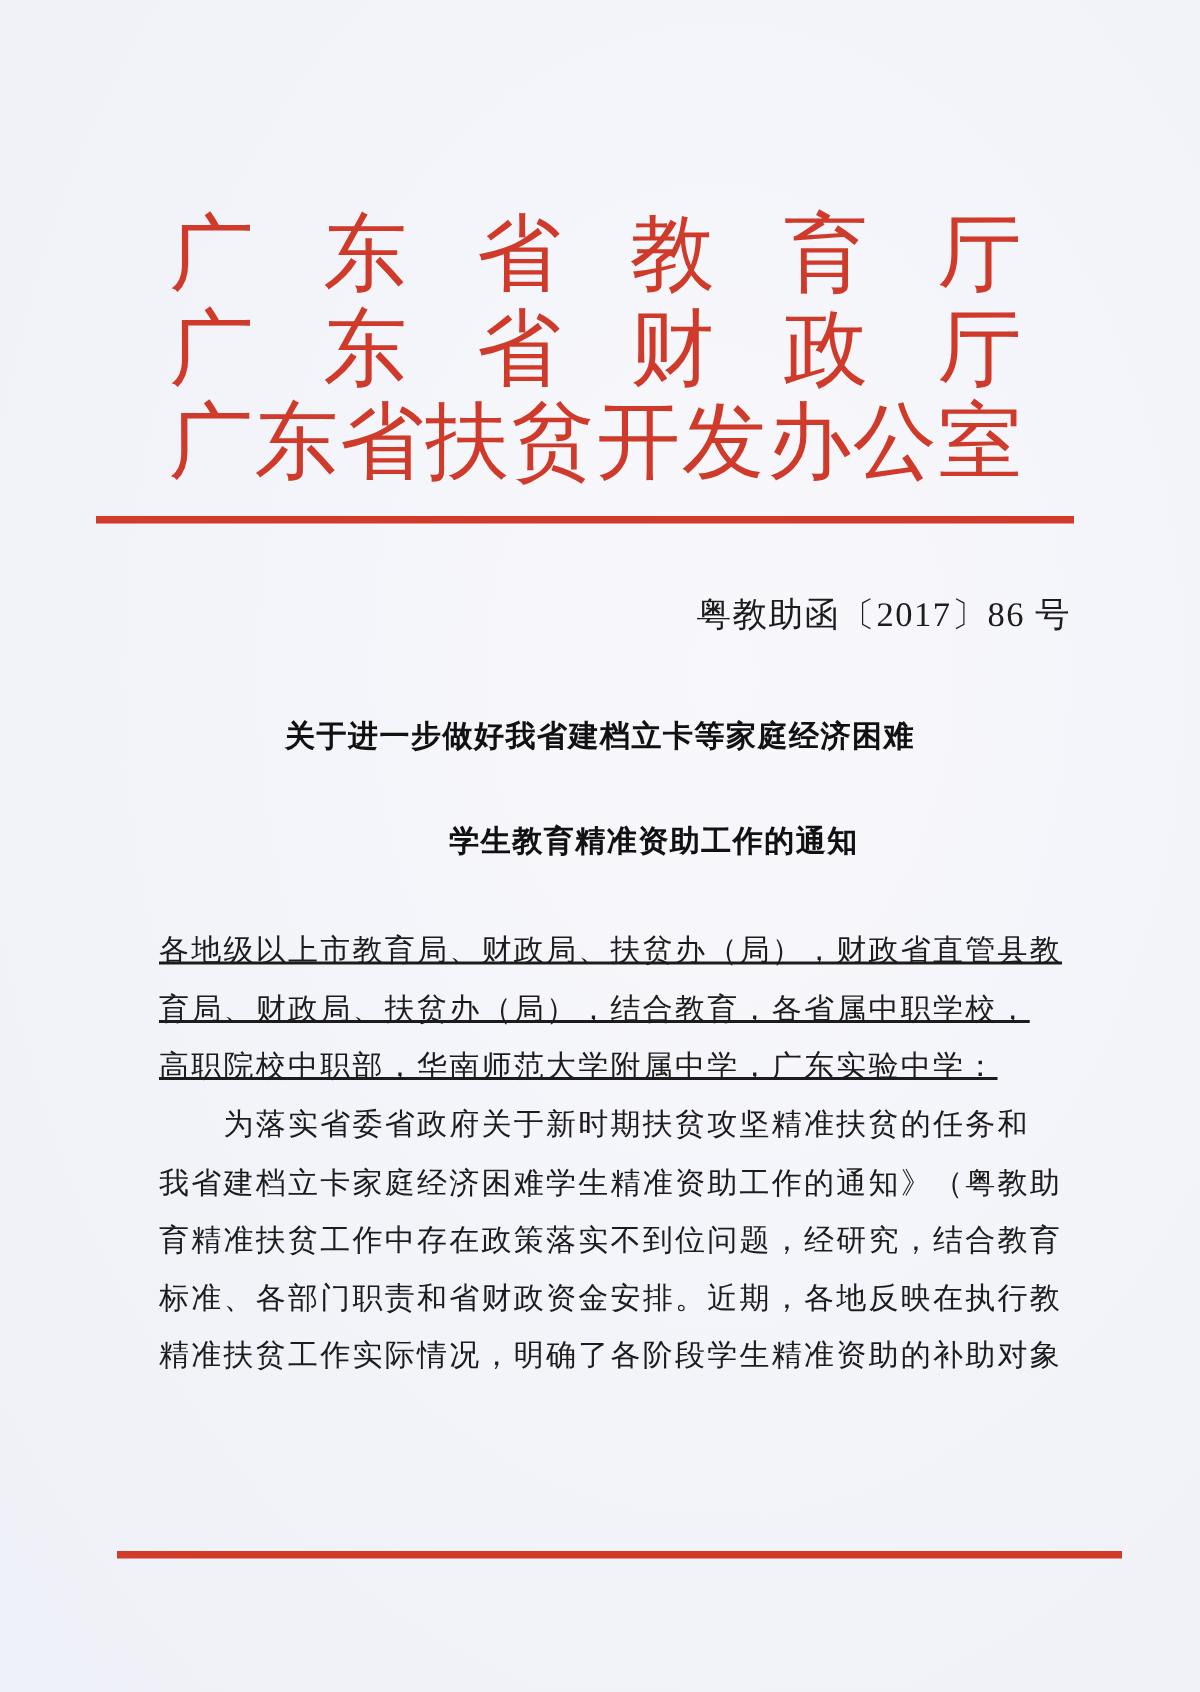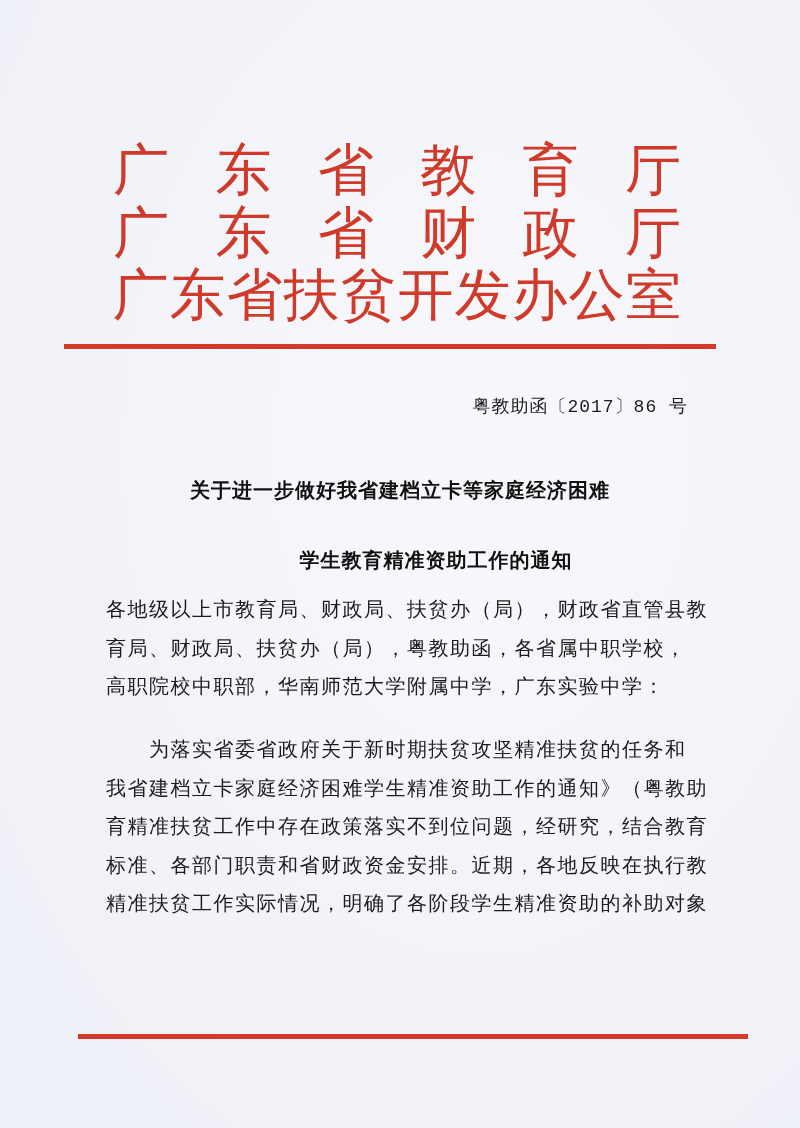--- a/index.html
+++ b/index.html
@@ -22,39 +22,39 @@
   .header-row span { display: inline-block; width: 58px; text-align: center; }
   .row1 { top: 140px; }
   .row2 { top: 203px; }
   .row3 { top: 265px; }
   .red-line {
     position: absolute; height: 5px; background: #d23a2a;
   }
   .top-line { left: 64px; width: 652px; top: 344px; }
   .bottom-line { left: 78px; width: 670px; top: 1034px; height: 5px; }
   .doc-number {
-    position: absolute; top: 394px; right: 112px;
-    font-size: 18px; letter-spacing: 1px;
-    font-family: Liberation Mono, monospace;
+    position: absolute; top: 394px; right: 86px;
+    font-size: 23px; letter-spacing: 1px;
+    font-family: Liberation Serif, serif;
   }
   .title {
     position: absolute; left: 0; width: 800px; text-align: center;
     font-family: "DejaVu Sans", "Liberation Sans", sans-serif;
     font-weight: bold; font-size: 20px; letter-spacing: 1px; color: #111;
   }
   .title1 { top: 477px; }
   .title2 { top: 547px; padding-left: 36px; }
   .body {
     position: absolute; left: 106px; width: 610px;
     font-size: 20px; line-height: 38.5px; letter-spacing: 1.5px;
     font-family: "DejaVu Serif", "Liberation Serif", serif;
     text-align: justify;
   }
   .para-line { white-space: nowrap; display: block; height: 38.5px; }
-  .addressee { top: 590px; }
+  .addressee { top: 614px; text-decoration: underline; }
   .para1 { top: 730px; }
 </style>
 </head>
 <body>
 
 <div>
   <div class="header-row row1">
     <span>广</span>
     <span>东</span>
     <span>省</span>
@@ -86,21 +86,21 @@
 
 <div class="red-line top-line"></div>
 
 <div class="doc-number">粤教助函〔2017〕86 号</div>
 
 <div class="title title1">关于进一步做好我省建档立卡等家庭经济困难</div>
 <div class="title title2">学生教育精准资助工作的通知</div>
 
 <div class="body addressee">
   <span class="para-line">各地级以上市教育局、财政局、扶贫办（局），财政省直管县教</span>
-  <span class="para-line">育局、财政局、扶贫办（局），粤教助函，各省属中职学校，</span>
+  <span class="para-line">育局、财政局、扶贫办（局），结合教育，各省属中职学校，</span>
   <span class="para-line">高职院校中职部，华南师范大学附属中学，广东实验中学：</span>
 </div>
 
 <div class="body para1">
   <span class="para-line">　　为落实省委省政府关于新时期扶贫攻坚精准扶贫的任务和</span>
   <span class="para-line">我省建档立卡家庭经济困难学生精准资助工作的通知》（粤教助</span>
   <span class="para-line">育精准扶贫工作中存在政策落实不到位问题，经研究，结合教育</span>
   <span class="para-line">标准、各部门职责和省财政资金安排。近期，各地反映在执行教</span>
   <span class="para-line">精准扶贫工作实际情况，明确了各阶段学生精准资助的补助对象</span>
 </div>

